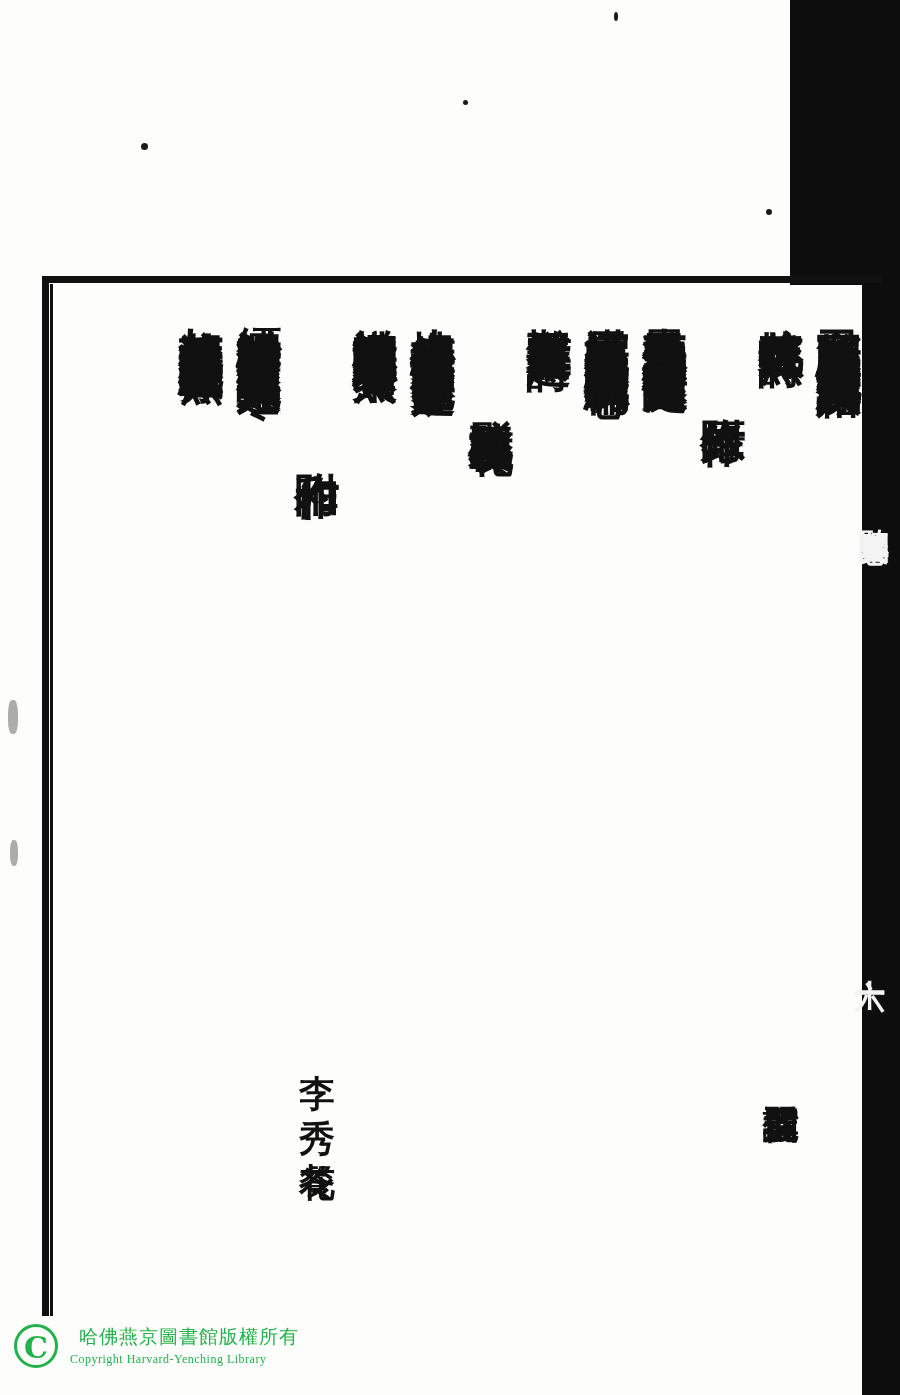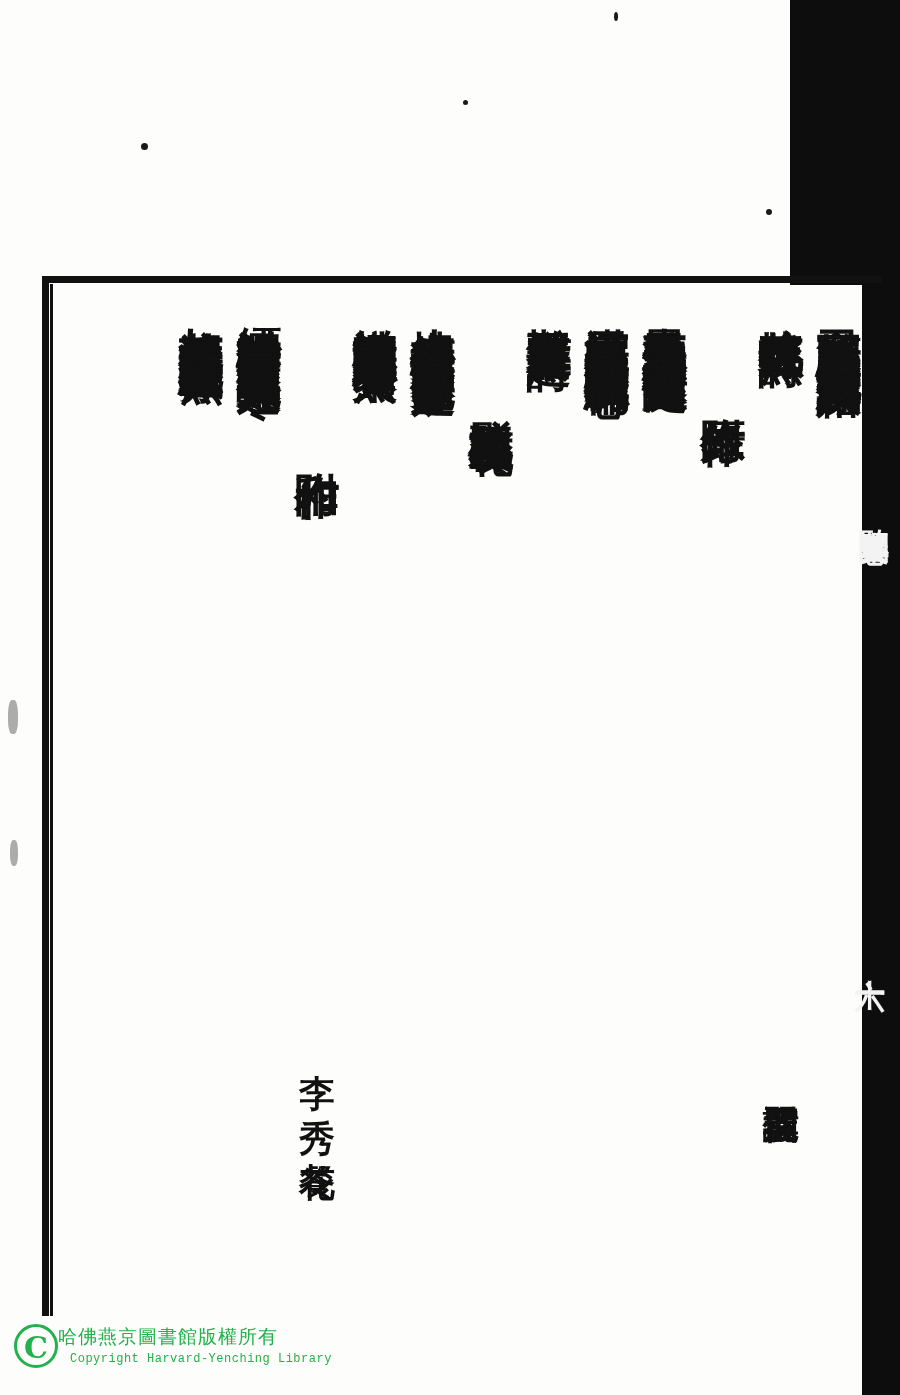--- a/index.html
+++ b/index.html
@@ -160,33 +160,33 @@
     color: #22b14c;
     font-family: "DejaVu Serif", serif;
     font-size: 30px;
     font-weight: 700;
     text-align: center;
     line-height: 42px;
     box-sizing: border-box;
   }
   #stamp-cn {
     position: absolute;
-    left: 44px;
+    left: 65px;
     top: 2px;
     font-family: "DejaVu Sans", sans-serif;
     font-size: 19px;
     color: #22b14c;
     letter-spacing: 1px;
     white-space: nowrap;
   }
   #stamp-en {
     position: absolute;
     left: 56px;
     top: 30px;
-    font-family: Liberation Mono, monospace;
+    font-family: Liberation Serif, serif;
     font-size: 12px;
     color: #22b14c;
     letter-spacing: 0.5px;
     white-space: nowrap;
   }
 
   
   .smudge {
     position: absolute;
     background: #4a4a4a;

